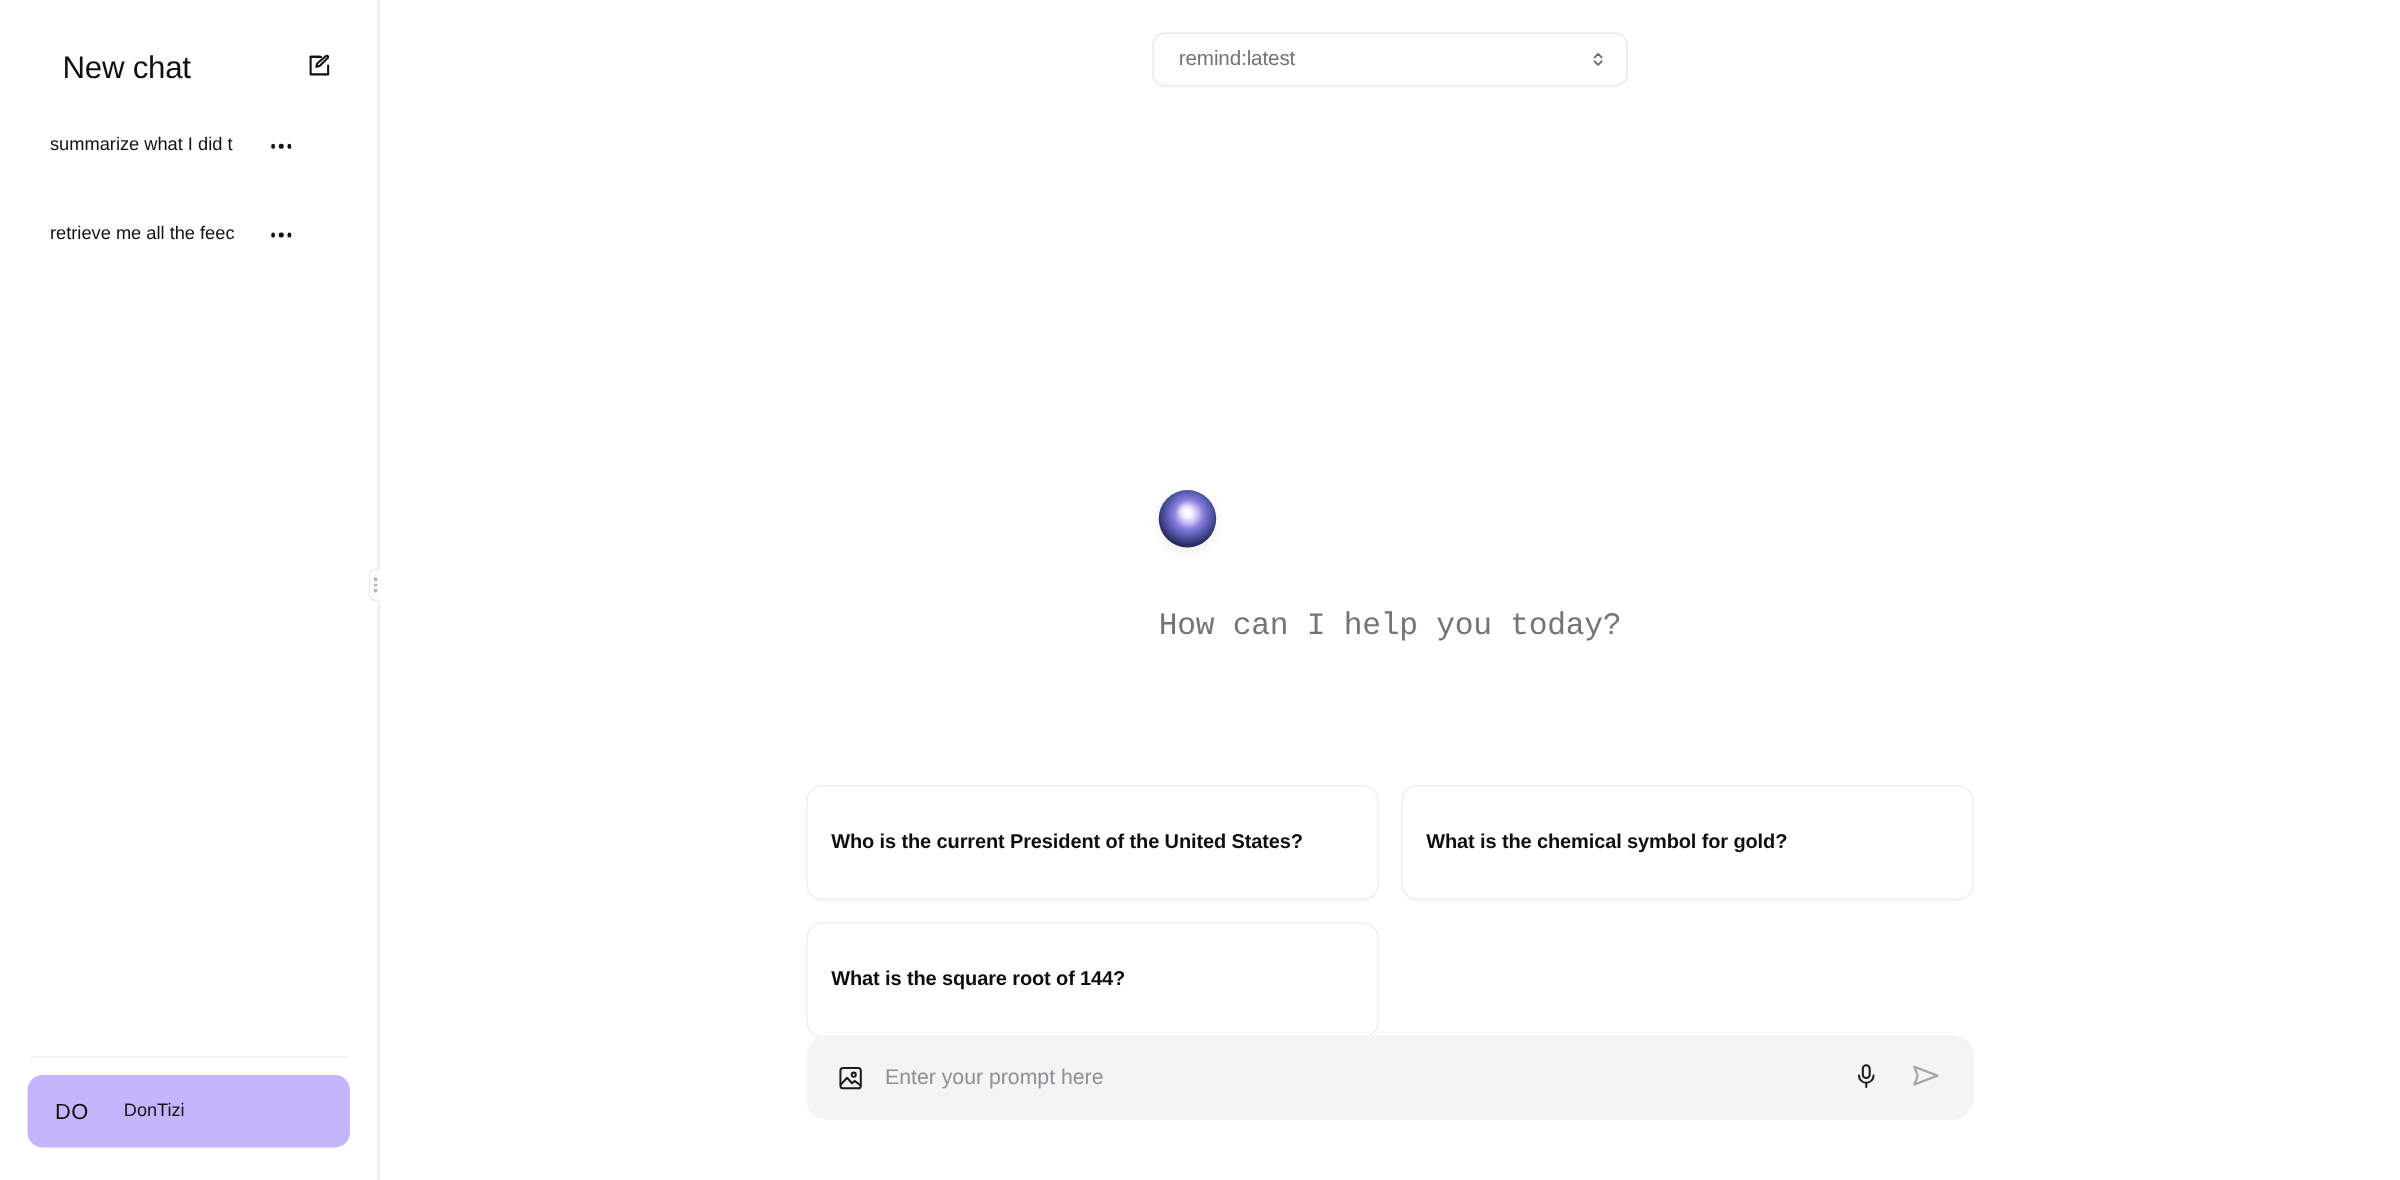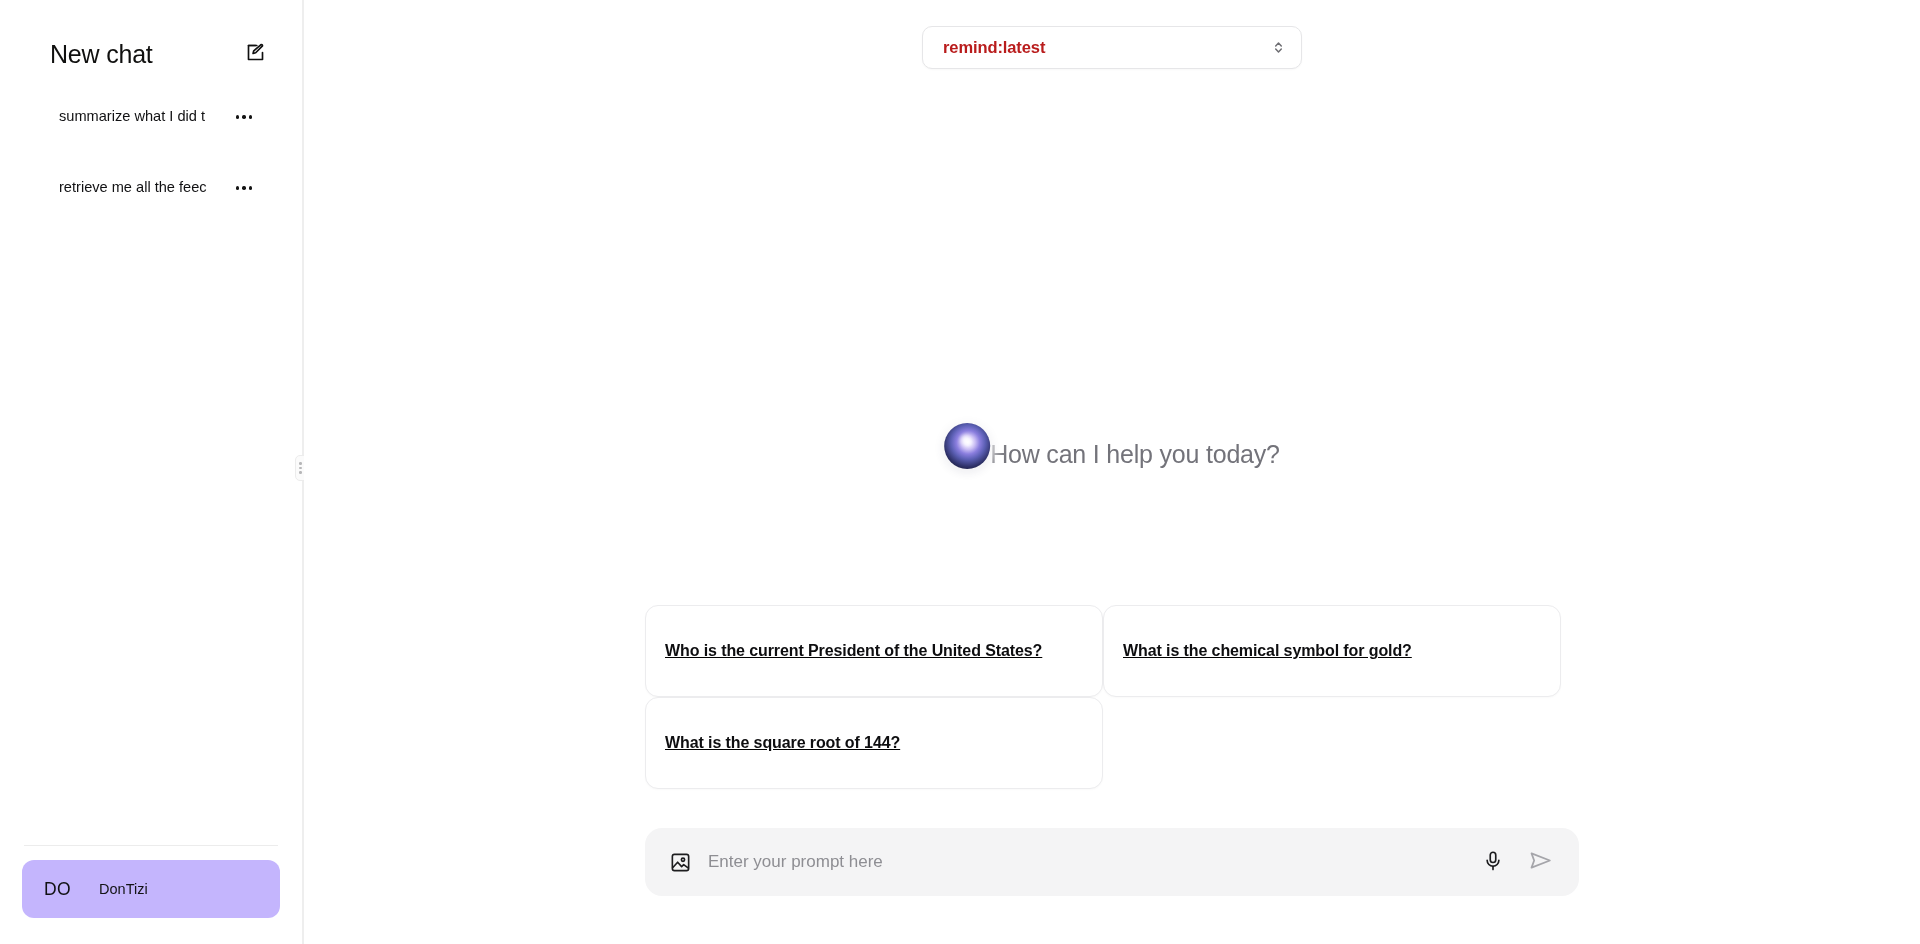--- a/index.html
+++ b/index.html
@@ -33,21 +33,21 @@
     background: transparent; border: none; cursor: pointer;
     border-radius: 6px; color: #101010;
   }
   .sidebar-section-label {
     font-size: 14.5px; color: #8b8b8f; font-weight: 400;
     padding: 73px 0 0 40px; letter-spacing: 0.1px;
   }
   .chat-list { margin-top: 24px; display: flex; flex-direction: column; }
   .chat-item {
     height: 38px; display: flex; align-items: center;
-    padding: 0 22px 0 59px; cursor: pointer;
+    padding: 0 22px 0 40px; cursor: pointer;
     margin-bottom: 33px; position: relative;
   }
   .chat-item-title {
     flex: 1 1 auto; font-size: 14.6px; color: #111113;
     white-space: nowrap; overflow: hidden;
     max-width: 168px; line-height: 1.2;
   }
   .chat-item-menu {
     flex: 0 0 auto; width: 26px; height: 22px;
     display: flex; align-items: center; justify-content: center;
@@ -91,52 +91,52 @@
   }
   .model-select-wrap { margin-top: 26px; }
   .model-select {
     width: 380px; height: 43px;
     border: 1px solid #e6e6e8; border-radius: 10px;
     background: #ffffff; display: flex; align-items: center;
     padding: 0 16px 0 20px; cursor: pointer;
     box-shadow: 0 1px 2px rgba(16,16,16,0.03);
   }
   .model-select-value {
-    flex: 1 1 auto; font-size: 16.5px; color: #b91c1c;
-    font-weight: 700; letter-spacing: -0.1px;
+    flex: 1 1 auto; font-size: 16.5px; color: #737373;
+    font-weight: 400; letter-spacing: -0.1px;
   }
   .chevrons { color: #6d6d72; display: flex; flex-direction: column; line-height: 0; }
 
   .center-stack {
     position: absolute; left: 50%; transform: translateX(-50%);
-    top: 392px; display: flex; flex-direction: row; align-items: flex-end;
+    top: 392px; display: flex; flex-direction: column; align-items: flex-start; font-family: Liberation Mono, monospace;
   }
   .orb {
     width: 46px; height: 46px; border-radius: 50%;
     background:
       radial-gradient(circle at 52% 42%, #ffffff 0%, #f0ecff 9%, #c9bdf4 20%, #8a7ede 33%, #5b5fb4 48%, #2e3168 68%, #16162e 86%, #0c0c18 100%);
     box-shadow: 0 0 14px 6px rgba(255,255,255,0.9), 0 2px 8px rgba(40,40,80,0.28);
     position: relative;
   }
   .orb::after {
     content: ""; position: absolute; left: 30%; top: 22%;
     width: 34%; height: 30%; border-radius: 50%;
     background: radial-gradient(circle, rgba(255,255,255,0.95) 0%, rgba(255,255,255,0) 70%);
     filter: blur(1px);
   }
   .greeting {
     margin-top: 48px; font-size: 25px; color: #73737a;
     font-weight: 400; letter-spacing: -0.2px;
   }
 
   .suggestions {
-    position: absolute; top: 605px; left: 50%; transform: translateX(-50%);
+    position: absolute; top: 628px; left: 50%; transform: translateX(-50%);
     width: 934px;
     display: grid; grid-template-columns: 458px 458px;
-    grid-auto-rows: 92px;  text-decoration: underline;
+    grid-auto-rows: 92px; gap: 18px;
   }
   .suggestion-card {
     border: 1px solid #ececee; border-radius: 13px;
     background: #ffffff; cursor: pointer;
     display: flex; align-items: center; padding: 0 19px;
     box-shadow: 0 1px 2px rgba(16,16,16,0.025);
   }
   .suggestion-text {
     font-size: 16px; font-weight: 700; color: #0e0e10;
     line-height: 1.32; letter-spacing: -0.1px;

